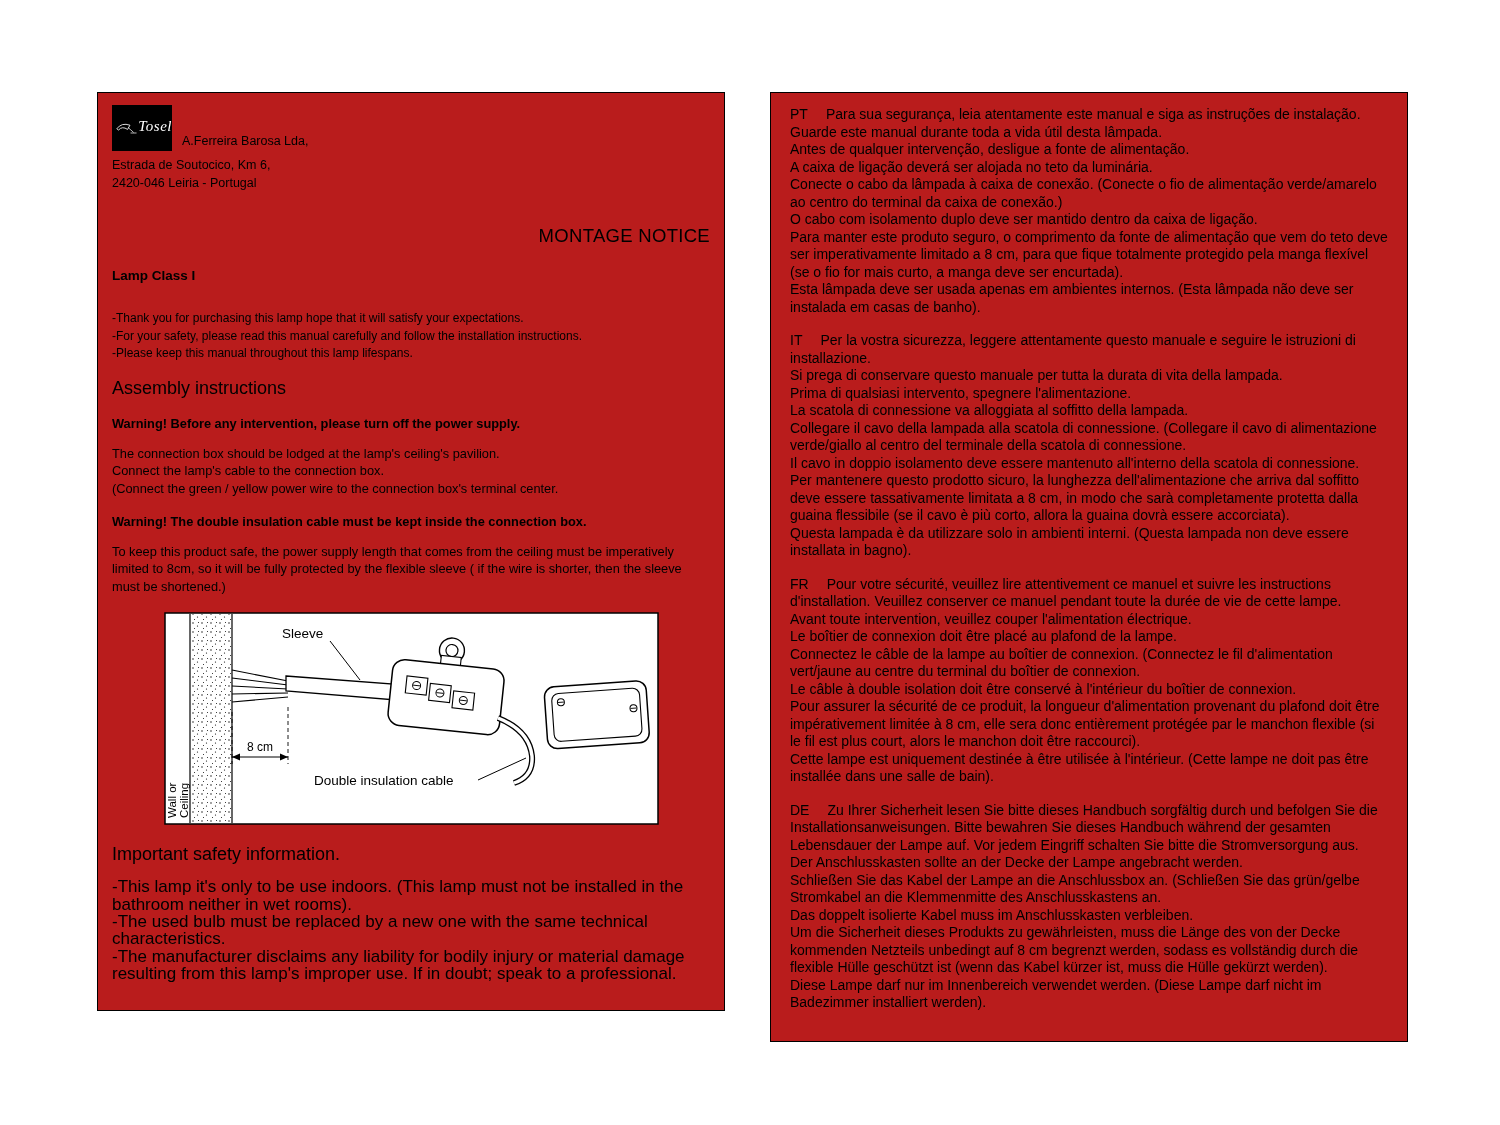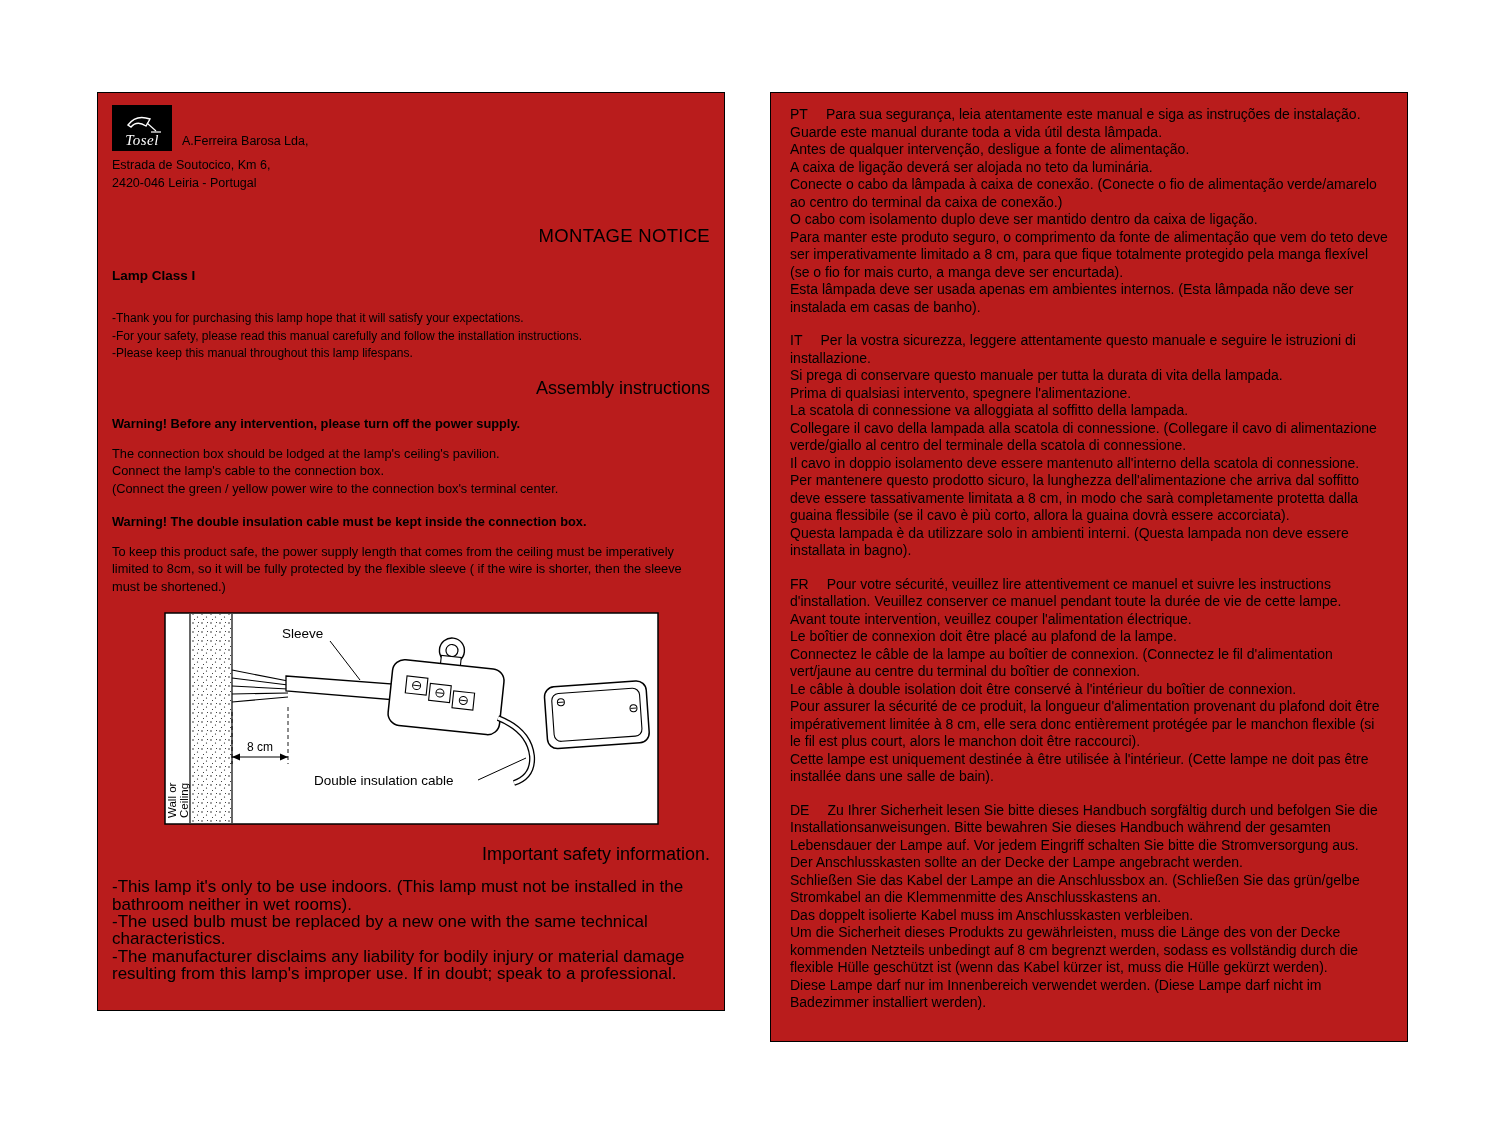--- a/index.html
+++ b/index.html
@@ -12,33 +12,33 @@
     position:absolute;top:92px;background:#b91c1c;border:1.6px solid #000;
     box-sizing:border-box;
   }
   .panel.left{left:97px;width:628px;height:919px;padding:12px 14px;}
   .panel.right{left:770px;width:638px;min-height:927px;padding:13px 19px;}
 
   
   .logo-row{display:flex;align-items:flex-end;gap:10px;}
   .logo-box{
     width:60px;height:46px;background:#000;color:#fff;flex:0 0 auto;
-    display:flex;flex-direction:column;align-items:center;justify-content:flex-end;
+    display:flex;flex-direction:row;align-items:center;justify-content:flex-end;
     padding-bottom:3px;box-sizing:border-box;
   }
   .logo-text{
     font-family:"Liberation Serif", serif;font-style:italic;
     font-size:15px;line-height:15px;letter-spacing:0.5px;
   }
   .company-first{font-size:12.5px;padding-bottom:3px;}
   .company-rest{font-size:12.5px;line-height:17.5px;margin-top:6px;}
   .doc-title{text-align:right;font-size:18.5px;font-weight:400;margin-top:33px;letter-spacing:0.3px;}
   .doc-subtitle{font-size:13.5px;font-weight:bold;margin-top:21px;}
   .intro{margin-top:27px;font-size:12px;line-height:17.6px;}
-  .section-heading{text-align:right;font-size:18px;font-weight:400;margin-top:15px;}
+  .section-heading{text-align:left;font-size:18px;font-weight:400;margin-top:15px;}
   .warning{font-size:12.8px;font-weight:bold;margin-top:16px;line-height:17px;}
   .body-par{font-size:12.8px;line-height:17.4px;margin-top:13px;}
   .diagram-wrap{margin-top:17px;display:flex;justify-content:center;}
   .safety-heading{margin-top:19px;}
   .safety{margin-top:13px;font-size:17px;line-height:17.4px;}
 
   svg text{font-family:"Liberation Sans", sans-serif;fill:#000;}
 
   
   .lang-section{font-size:14px;line-height:17.5px;margin-bottom:16px;}

